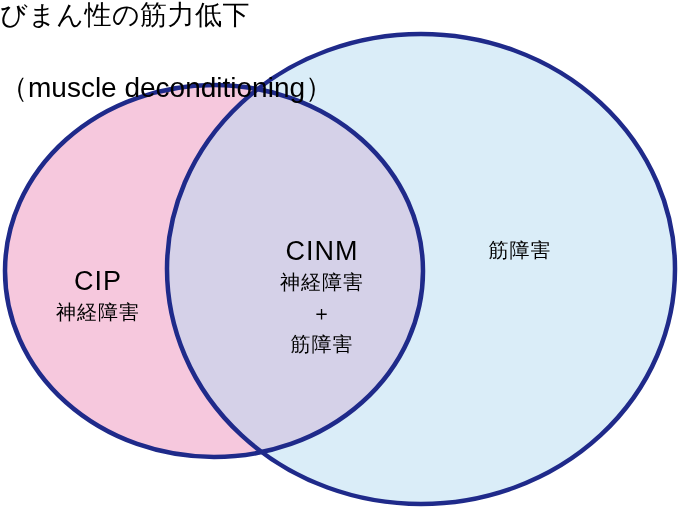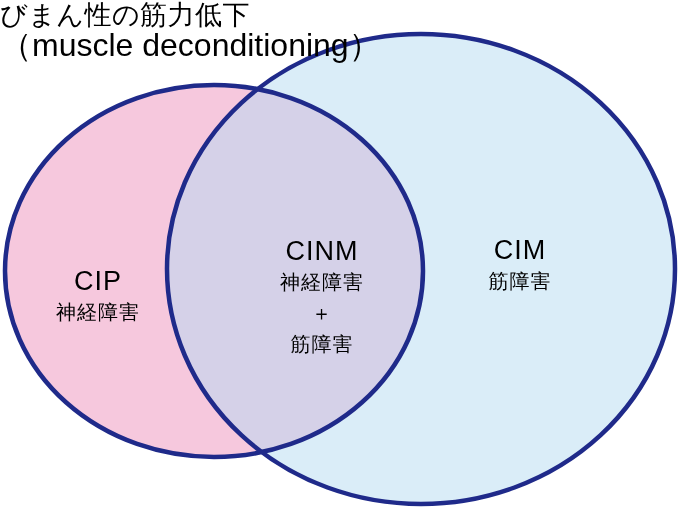--- a/index.html
+++ b/index.html
@@ -16,21 +16,21 @@
 
   .title-block {
     position: absolute;
     left: 0;
     top: 1px;
     width: 294px;
     text-align: left;
     line-height: 1.05;
   }
   .title-jp { font-size: 27px; letter-spacing: 0.5px; white-space: nowrap; }
-  .title-en { font-size: 32px; white-space: nowrap; }
+  .title-en { font-size: 28px; white-space: nowrap; margin-top: 44px; }
 
   .set-label {
     position: absolute;
     text-align: center;
     transform: translateX(-50%);
     line-height: 31px;
     white-space: nowrap;
   }
   .abbr { font-size: 27px; letter-spacing: 1px; }
   .jp    { font-size: 20px; letter-spacing: 1px; }
@@ -72,17 +72,16 @@
   </div>
 
   <div class="set-label label-cinm">
     <div class="abbr">CINM</div>
     <div class="jp">神経障害</div>
     <div class="jp">＋</div>
     <div class="jp">筋障害</div>
   </div>
 
   <div class="set-label label-cim">
-    <div class="abbr">CIM</div>
     <div class="jp">筋障害</div>
   </div>
 
 </div>
 
 </body></html>

